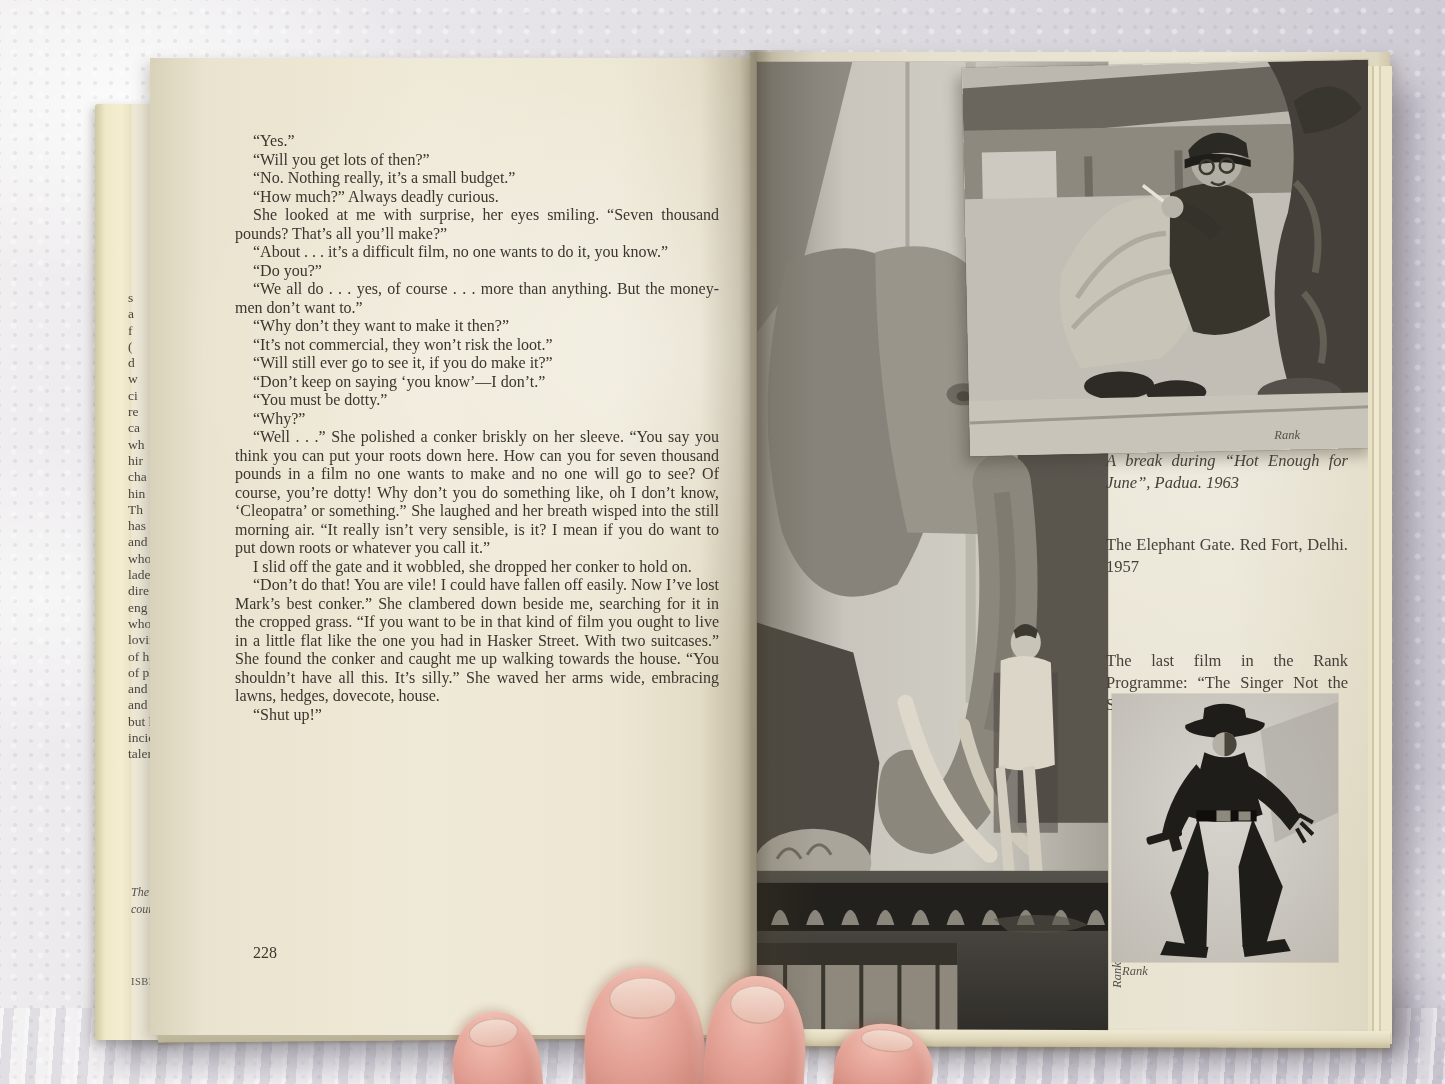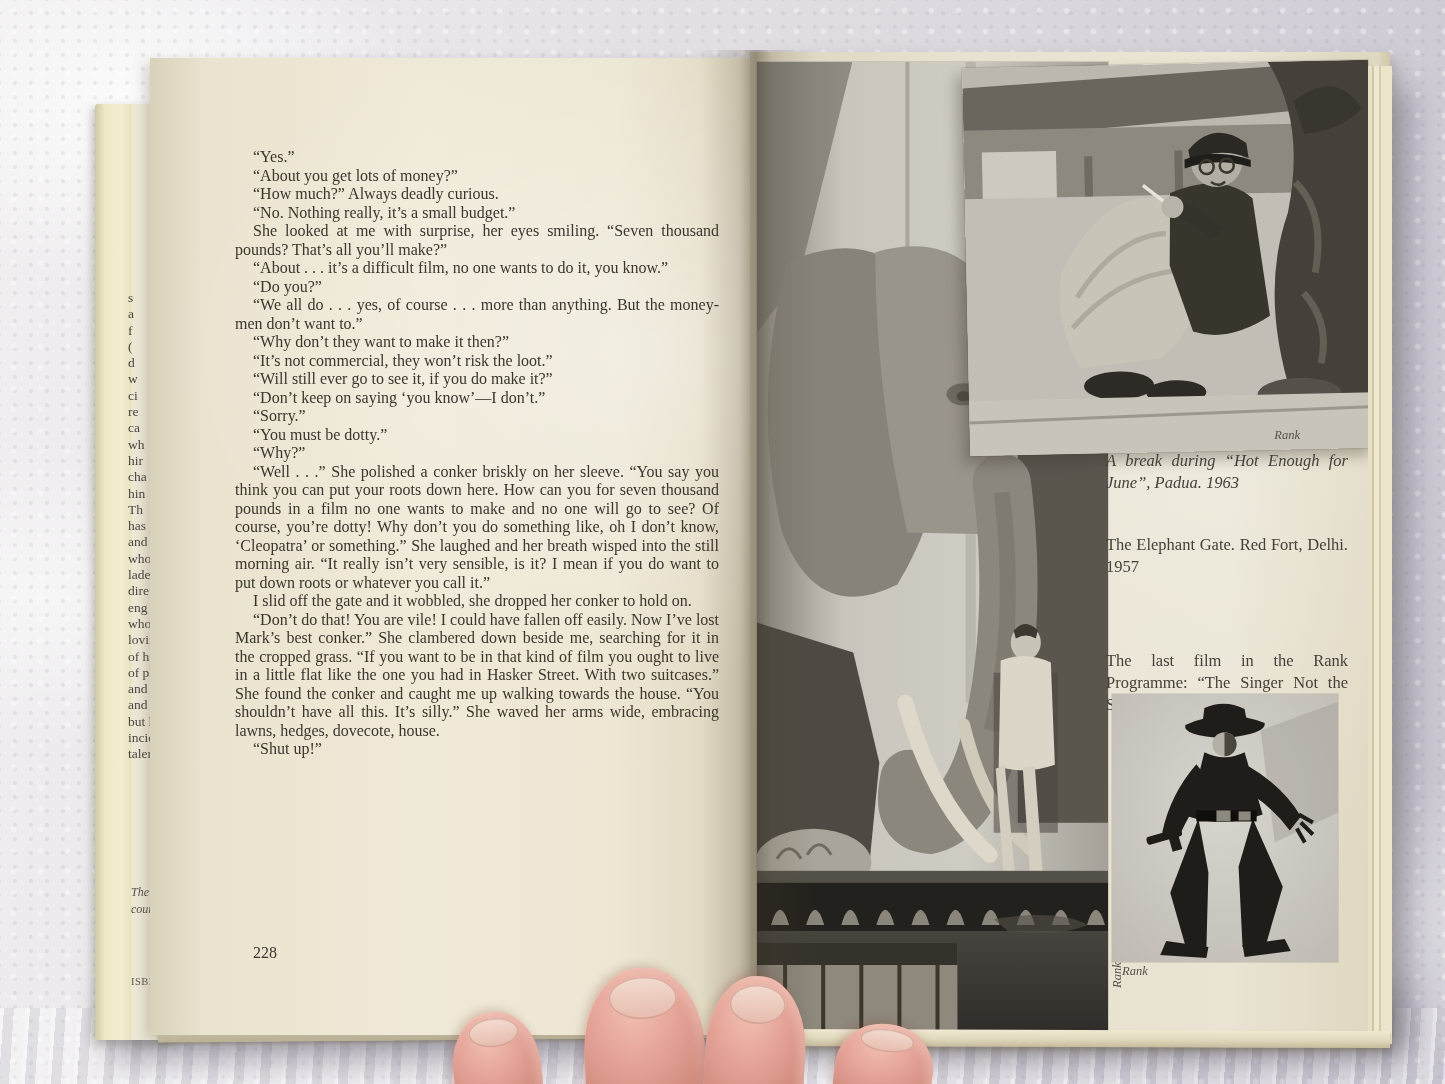--- a/index.html
+++ b/index.html
@@ -33,21 +33,21 @@
   .teal-cover{position:absolute;left:146px;top:1020px;width:22px;height:19px;background:#1d4a42;border-radius:3px;transform:rotate(18deg);z-index:4;}
   .stack-left{position:absolute;left:158px;top:1024px;width:590px;height:16px;z-index:6;transform:rotate(-0.5deg);
     background:linear-gradient(#efe9d2,#ddd5b8 60%,#c9c0a2);box-shadow:0 2px 3px rgba(120,110,90,0.4);}
 
   
   .page-left{position:absolute;left:150px;top:58px;width:600px;height:977px;z-index:8;
     background:
       radial-gradient(700px 500px at 85% 30%, rgba(255,255,255,0.35), rgba(255,255,255,0) 70%),
       linear-gradient(90deg,#d9d2ba 0,#e9e3cf 9%,#efe9d7 45%,#ece6d3 78%,#ddd5bd 100%);
     box-shadow:-4px 6px 14px rgba(95,88,72,0.3);}
-  .page-text{position:absolute;left:85px;top:90px;width:484px;color:#3a362e;font-size:16px;line-height:18.5px;}
+  .page-text{position:absolute;left:85px;top:74px;width:484px;color:#3a362e;font-size:16px;line-height:18.5px;}
   .para{margin:0;text-indent:18px;text-align:justify;}
   .page-number{position:absolute;left:103px;top:886px;font-size:16px;color:#3a362e;font-family:Liberation Serif, serif;}
 
   .page-right{position:absolute;left:750px;top:52px;width:640px;height:992px;z-index:8;
     background:
       radial-gradient(800px 600px at 70% 40%, rgba(255,255,255,0.25), rgba(255,255,255,0) 75%),
       linear-gradient(90deg,#c9c1a9 0,#ddd6c2 5%,#e7e1cf 30%,#e9e4d3 75%,#ded7c0 98%,#cfc6a8 100%);
     box-shadow:6px 8px 16px rgba(95,88,72,0.35);}
   .right-edge{position:absolute;left:1368px;top:66px;width:24px;height:978px;z-index:9;
     background:repeating-linear-gradient(90deg,#e8e1c6 0 4px,#cfc6a6 4px 6px,#efe9d2 6px 11px,#d6cdae 11px 13px,#ece5cc 13px 24px);}
@@ -130,32 +130,31 @@
         <div class="frag-italic">courtes</div>
       </div>
     <div class="flap-isbn">ISBN 0</div>
   </div>
   <div class="teal-cover"></div>
   <div class="stack-left"></div>
 
   <div class="page-left">
     <div class="page-text">
         <p class="para">“Yes.”</p>
-        <p class="para">“About you get lots of money?”</p>
+        <p class="para">“Will you get lots of then?”</p>
+        <p class="para">“No. Nothing really, it’s a small budget.”</p>
         <p class="para">“How much?” Always deadly curious.</p>
-        <p class="para">“No. Nothing really, it’s a small budget.”</p>
         <p class="para">She looked at me with surprise, her eyes smiling. “Seven thousand pounds? That’s all you’ll make?”</p>
         <p class="para">“About . . . it’s a difficult film, no one wants to do it, you know.”</p>
         <p class="para">“Do you?”</p>
         <p class="para">“We all do . . . yes, of course . . . more than anything. But the money-men don’t want to.”</p>
         <p class="para">“Why don’t they want to make it then?”</p>
         <p class="para">“It’s not commercial, they won’t risk the loot.”</p>
         <p class="para">“Will still ever go to see it, if you do make it?”</p>
         <p class="para">“Don’t keep on saying ‘you know’—I don’t.”</p>
-        <p class="para">“Sorry.”</p>
         <p class="para">“You must be dotty.”</p>
         <p class="para">“Why?”</p>
         <p class="para">“Well . . .” She polished a conker briskly on her sleeve. “You say you think you can put your roots down here. How can you for seven thousand pounds in a film no one wants to make and no one will go to see? Of course, you’re dotty! Why don’t you do something like, oh I don’t know, ‘Cleopatra’ or something.” She laughed and her breath wisped into the still morning air. “It really isn’t very sensible, is it? I mean if you do want to put down roots or whatever you call it.”</p>
         <p class="para">I slid off the gate and it wobbled, she dropped her conker to hold on.</p>
         <p class="para">“Don’t do that! You are vile! I could have fallen off easily. Now I’ve lost Mark’s best conker.” She clambered down beside me, searching for it in the cropped grass. “If you want to be in that kind of film you ought to live in a little flat like the one you had in Hasker Street. With two suitcases.” She found the conker and caught me up walking towards the house. “You shouldn’t have all this. It’s silly.” She waved her arms wide, embracing lawns, hedges, dovecote, house.</p>
         <p class="para">“Shut up!”</p>
       </div>
     <div class="page-number">228</div>
   </div>
 

